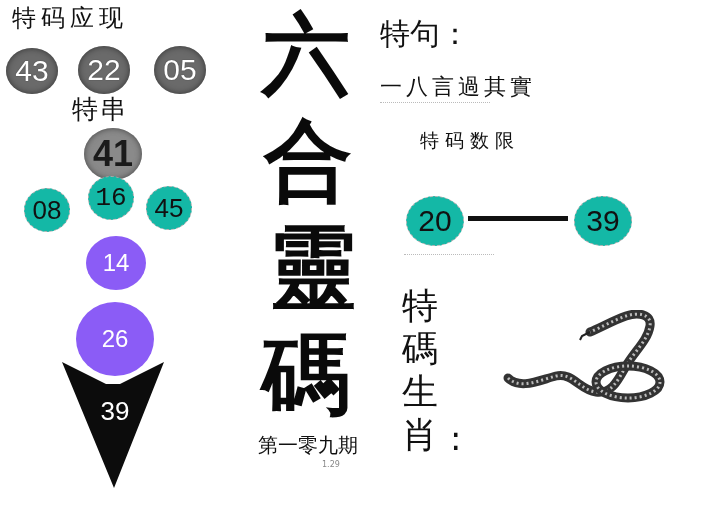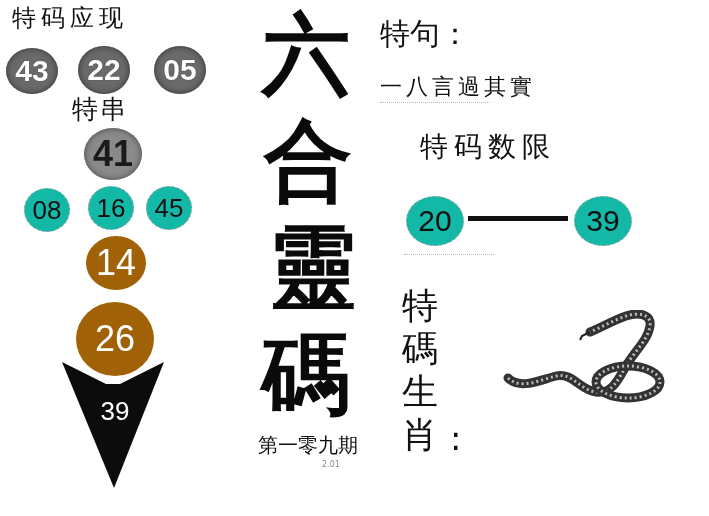--- a/index.html
+++ b/index.html
@@ -2,68 +2,68 @@
 <html><head>
 <meta charset="utf-8">
 <style>
   html, body { margin:0; padding:0; }
   body { width:709px; height:516px; background:#ffffff; position:relative; overflow:hidden;
          font-family:"DejaVu Sans", sans-serif; color:#111; }
   .abs { position:absolute; }
   .title-l { left:12px; top:2px; font-size:24px; letter-spacing:5px; }
   .ball { position:absolute; border-radius:50%; display:flex; align-items:center; justify-content:center;
           font-family:"Liberation Sans", sans-serif; }
-  .ball-grey { background:#6a6a6a; color:#fff; font-size:30px; font-weight:bold;
+  .ball-grey { background:#6a6a6a; color:#fff; font-size:30px; font-weight:normal;
                box-shadow: inset 0 0 6px #333; text-shadow:0 0 1px #222; }
   .ball-grey-dark-text { background:#8a8a8a; color:#1a1a1a; font-size:36px; font-weight:bold; box-shadow: inset 0 0 6px #444; text-align: center; }
   .ball-outline { border:1px dashed #aaa; background:#14b8a6; color:#111; font-size:26px; }
-  .ball-black { background:#a16207; color:#fff; font-size:36px; }
+  .ball-black { background:#8b5cf6; color:#fff; font-size:24px; }
   .serie-label { left:72px; top:92px; font-size:26px; letter-spacing:2px; }
   .big-char { position:absolute; font-family:"DejaVu Serif", serif; font-weight:bold; font-size:88px; line-height:1; color:#0a0a0a; }
   .issue { left:258px; top:432px; font-size:20px; }
   .issue-sub { left:322px; top:460px; font-size:8px; color:#888; }
   .tejv-label { left:380px; top:14px; font-size:30px; }
   .tejv-text { left:380px; top:72px; font-size:22px; letter-spacing:4px; }
-  .limit-title { left:420px; top:128px; font-size:28px; letter-spacing:6px; }
+  .limit-title { left:420px; top:128px; font-size:19px; letter-spacing:6px; }
   .limit-line { left:468px; top:216px; width:100px; height:5px; background:#111; }
   .zodiac-label { left:402px; top:284px; font-size:36px; line-height:43px; width:40px; }
   .zodiac-colon { left:450px; top:418px; font-size:34px; }
   .dots { position:absolute; height:1px; border-top:1px dotted #bbb; }
 </style>
 </head>
 <body>
 
 <div class="abs title-l">特码应现</div>
 
 <div class="ball ball-grey" style="left:6px;top:48px;width:52px;height:46px;">43</div>
 <div class="ball ball-grey" style="left:78px;top:46px;width:52px;height:48px;">22</div>
 <div class="ball ball-grey" style="left:154px;top:46px;width:52px;height:48px;">05</div>
 
 <div class="abs serie-label">特串</div>
 <div class="ball ball-grey-dark-text" style="left:84px;top:128px;width:58px;height:52px;">41</div>
 
 <div class="ball ball-outline" style="left:24px;top:188px;width:44px;height:42px;">08</div>
-<div class="ball ball-outline" style="left:88px;top:186px;width:44px;height:42px;">16</div>
+<div class="ball ball-outline" style="left:88px;top:176px;width:44px;height:42px;font-family:Liberation Mono, monospace;">16</div>
 <div class="ball ball-outline" style="left:146px;top:186px;width:44px;height:42px;">45</div>
 
 <div class="ball ball-black" style="left:86px;top:236px;width:60px;height:54px;">14</div>
 <div class="ball ball-black" style="left:76px;top:302px;width:78px;height:74px;">26</div>
 
 <svg class="abs" style="left:62px;top:362px;" width="102" height="126">
   <polygon points="0,0 44,22 58,22 102,0 52,126" fill="#0c0c0c"></polygon>
 </svg>
 <div class="abs" style="left:90px;top:396px;width:50px;text-align:center;color:#fff;font-size:26px;font-family:'Liberation Sans',sans-serif;">39</div>
 
 <div class="big-char" style="left:262px;top:10px;">六</div>
 <div class="big-char" style="left:264px;top:116px;">合</div>
 <div class="big-char" style="left:268px;top:222px;">靈</div>
 <div class="big-char" style="left:262px;top:330px;">碼</div>
 
 <div class="abs issue">第一零九期</div>
-<div class="abs issue-sub">2.01</div>
+<div class="abs issue-sub">1.29</div>
 
 <div class="abs tejv-label">特句：</div>
 <div class="abs tejv-text">一八言過其實</div>
 <div class="dots" style="left:380px;top:102px;width:110px;"></div>
 
 <div class="abs limit-title">特码数限</div>
 <div class="ball ball-outline" style="left:406px;top:196px;width:56px;height:48px;font-size:30px;">20</div>
 <div class="abs limit-line"></div>
 <div class="ball ball-outline" style="left:574px;top:196px;width:56px;height:48px;font-size:30px;">39</div>
 <div class="dots" style="left:404px;top:254px;width:90px;"></div>

